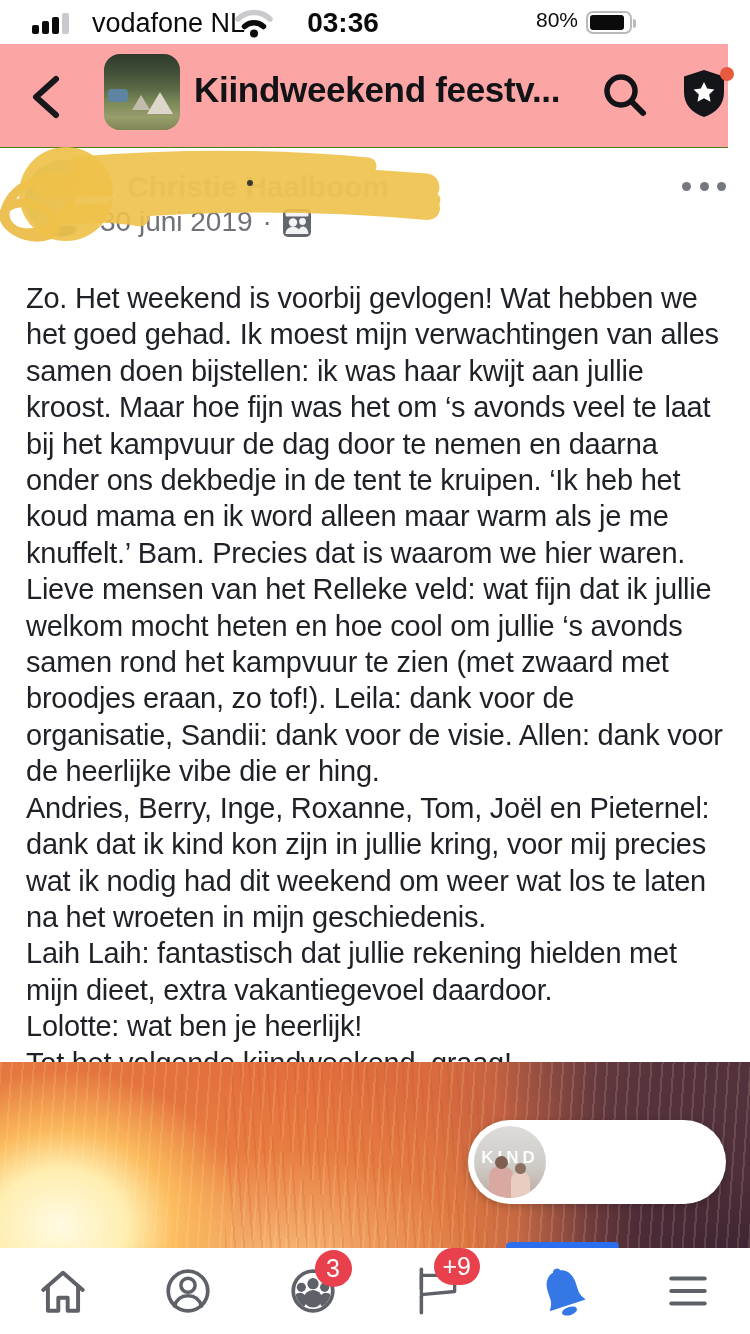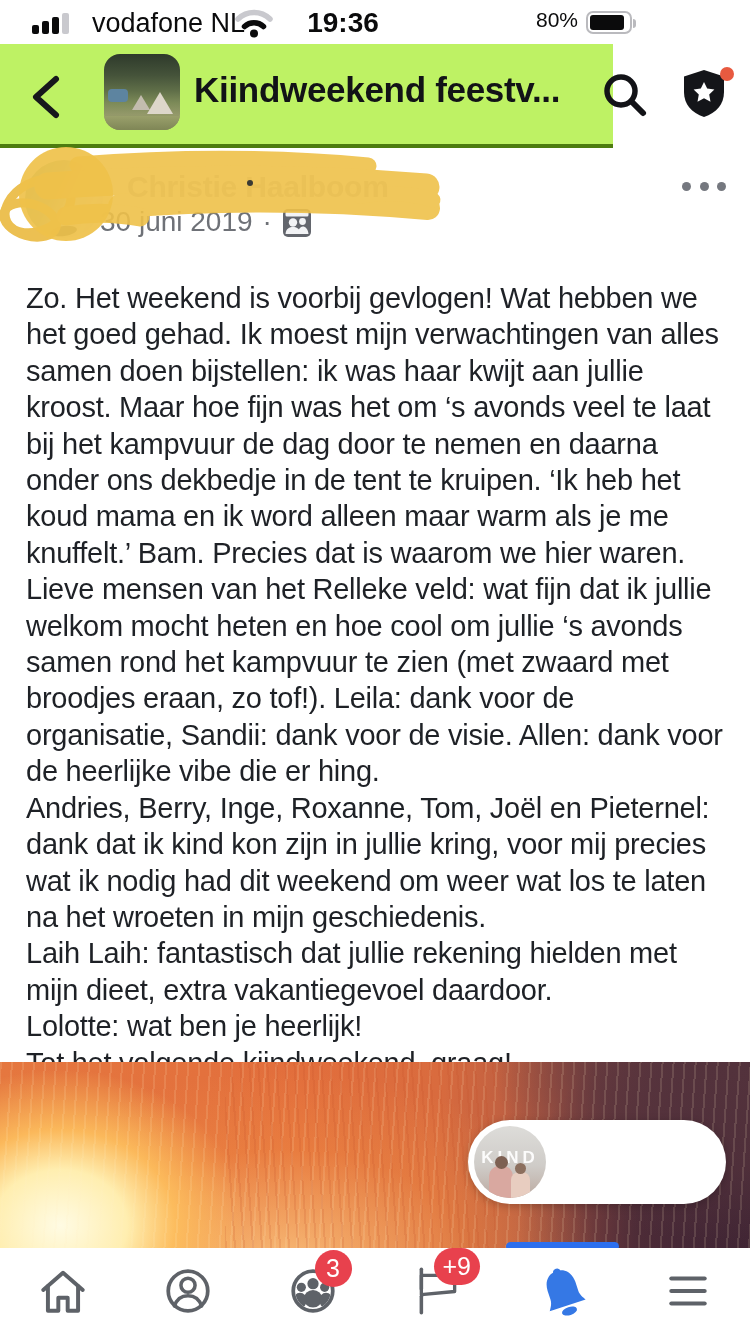--- a/index.html
+++ b/index.html
@@ -18,21 +18,21 @@
   .sig .b4{ left:30px; height:21px; background:#c9c9ce; }
   .carrier { position:absolute; left:86px; top:8px; font-size:27px; font-weight:400; color:#0b0b0c; }
   .wifi { position:absolute; left:228px; top:8px; }
   .time { position:absolute; left:0; right:0; top:7px; text-align:center; font-size:28px; font-weight:700; color:#0b0b0c; }
   .batt-pct { position:absolute; right:102px; top:8px; font-size:21px; color:#0b0b0c; }
   .batt { position:absolute; right:48px; top:11px; width:46px; height:23px;
           border:2px solid #bababe; border-radius:7px; }
   .batt .fill { position:absolute; left:2px; top:2px; bottom:2px; width:80%; background:#0b0b0c; border-radius:3px; }
   .batt .nub { position:absolute; right:-6px; top:6px; width:3px; height:9px; background:#bababe; border-radius:0 3px 3px 0; }
   
-  .navbar { position:absolute; top:44px; left:0; width:613px; height:104px; background:#bef264; border-bottom:4px solid #4d7c0f; }
+  .navbar { position:absolute; top:44px; left:0; width:728px; height:104px; background:#fca5a5; border-bottom:1px solid #4d7c0f; }
   .back { position:absolute; left:28px; top:30px; width:36px; height:46px; }
   .nav-avatar { position:absolute; left:104px; top:10px; width:76px; height:76px; border-radius:16px; overflow:hidden;
     background:linear-gradient(180deg,#2e3a2b 0%,#45533a 28%,#5f6e48 48%,#7c8a58 64%,#94996a 80%,#878d5b 100%); }
   .nav-avatar .tentA { position:absolute; right:7px; bottom:16px; width:0; height:0;
     border-left:13px solid transparent; border-right:13px solid transparent; border-bottom:22px solid #ddd6ca; }
   .nav-avatar .tentB { position:absolute; right:30px; bottom:20px; width:0; height:0;
     border-left:9px solid transparent; border-right:9px solid transparent; border-bottom:15px solid #c3bcae; }
   .nav-avatar .car { position:absolute; left:4px; bottom:28px; width:20px; height:13px; border-radius:4px; background:#5d84a0; }
   .nav-avatar .ground { position:absolute; left:0; bottom:0; width:100%; height:14px; background:linear-gradient(180deg,#9aa06b,#7f8656); }
   .nav-title { position:absolute; left:194px; top:26px; font-size:35px; font-weight:700; color:#121317; letter-spacing:-0.3px; white-space:nowrap; }
@@ -98,21 +98,21 @@
         <span class="b2"></span>
         <span class="b3"></span>
         <span class="b4"></span>
     </div>
     <div class="carrier">vodafone NL</div>
     <svg class="wifi" width="40" height="30" viewBox="0 0 40 30">
       <path d="M4 11 A23 23 0 0 1 36 11" fill="none" stroke="#c9c9ce" stroke-width="5.5" stroke-linecap="round"></path>
       <path d="M10.5 18.5 A14 14 0 0 1 29.5 18.5" fill="none" stroke="#0b0b0c" stroke-width="5.5" stroke-linecap="round"></path>
       <circle cx="20" cy="25.5" r="4" fill="#0b0b0c"></circle>
     </svg>
-    <div class="time">19:36</div>
+    <div class="time">03:36</div>
     <div class="batt-pct">80%</div>
     <div class="batt">
       <div class="fill"></div>
         <div class="nub"></div>
     </div>
   </div>
 
   <div class="navbar">
     <svg class="back" viewBox="0 0 36 46">
       <polyline points="28,5 8,23 28,41" fill="none" stroke="#17181c" stroke-width="6" stroke-linecap="round" stroke-linejoin="round"></polyline>

